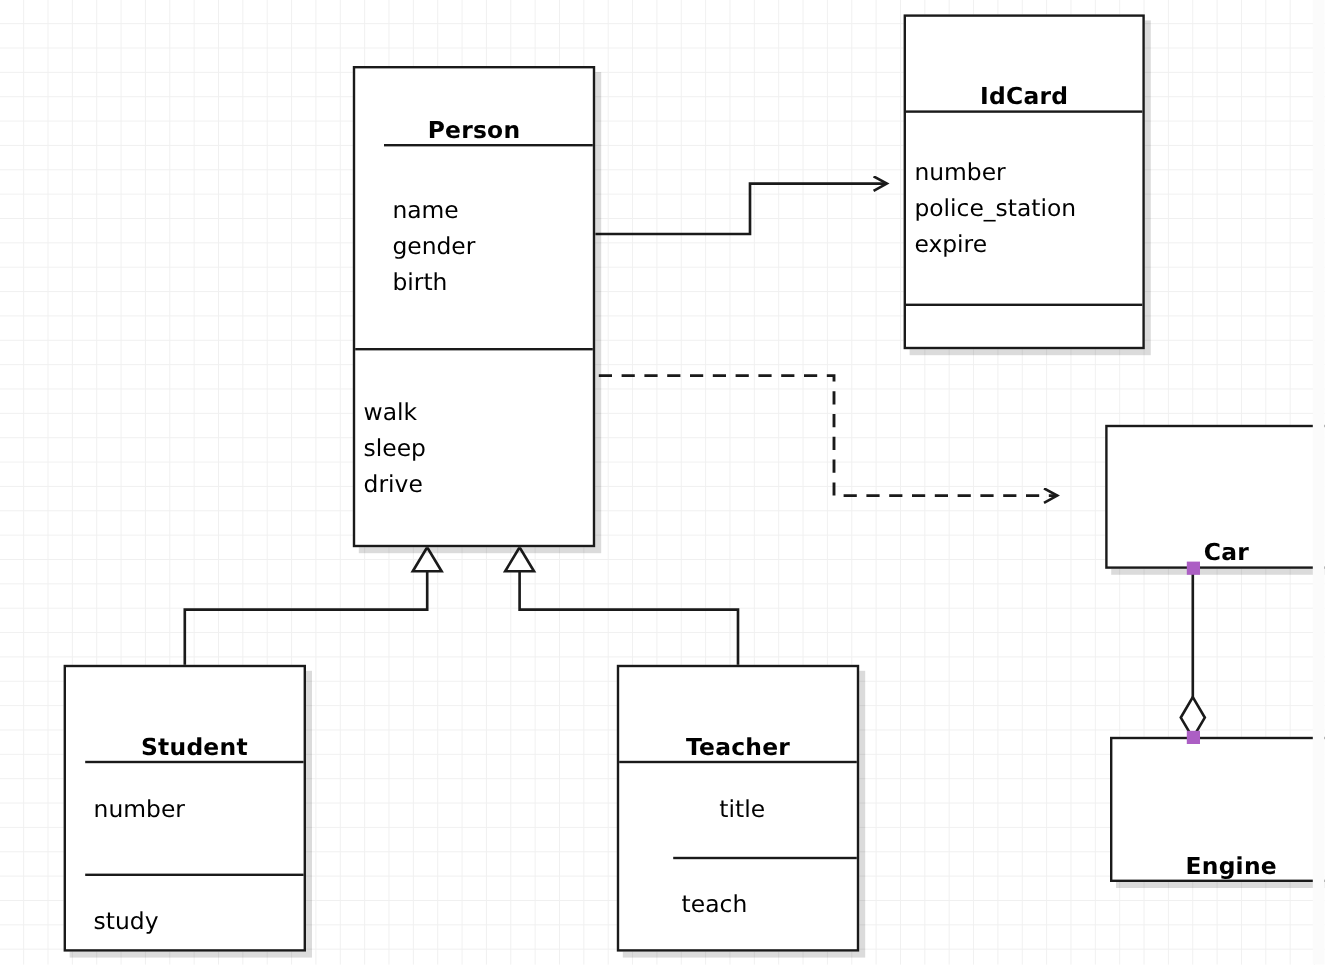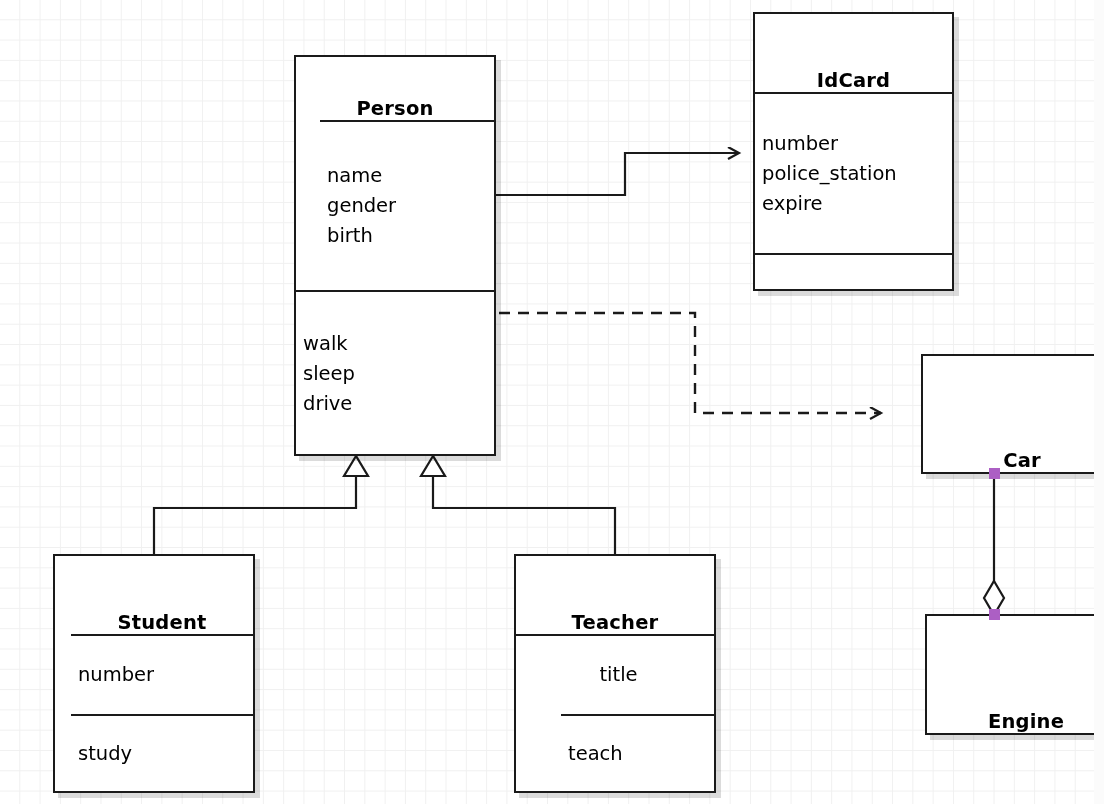--- a/index.html
+++ b/index.html
@@ -156,21 +156,21 @@
     <div class="uml-row uml-ops" style="height:36px;"></div>
   </div>
 
   <div class="uml-class" style="left:53px; top:554px; width:202px; height:239px;padding-left:16px;">
     <div class="uml-row uml-title" style="height:78px;">
       <span>Student</span>
     </div>
     <div class="uml-row uml-attrs" style="height:80px;">
       <div class="line">number</div>
     </div>
-    <div class="uml-row uml-ops" style="height:77px;">
+    <div class="uml-row uml-ops" style="height:77px;margin-top:14px;">
       <div class="line">study</div>
     </div>
   </div>
 
   <div class="uml-class" style="left:514px; top:554px; width:202px; height:239px;">
     <div class="uml-row uml-title" style="height:78px;border-radius:24px;">
       <span>Teacher</span>
     </div>
     <div class="uml-row uml-attrs" style="height:80px;text-align:center;">
       <div class="line">title</div>

